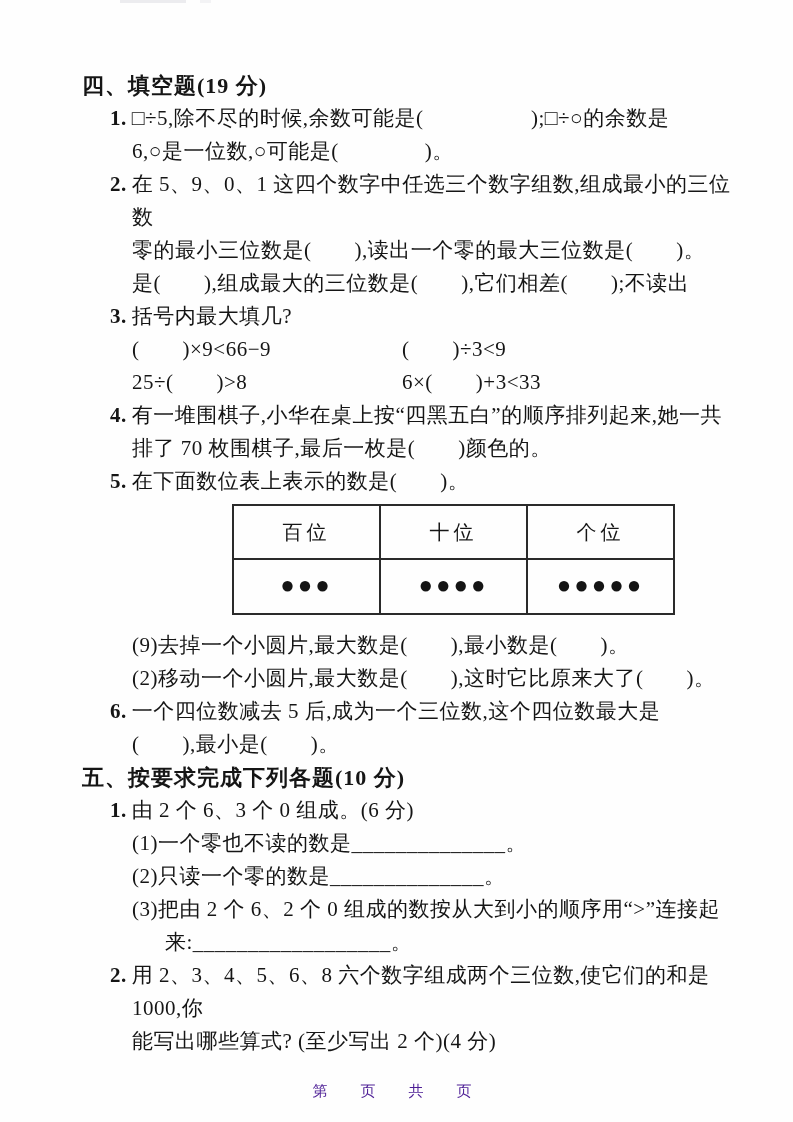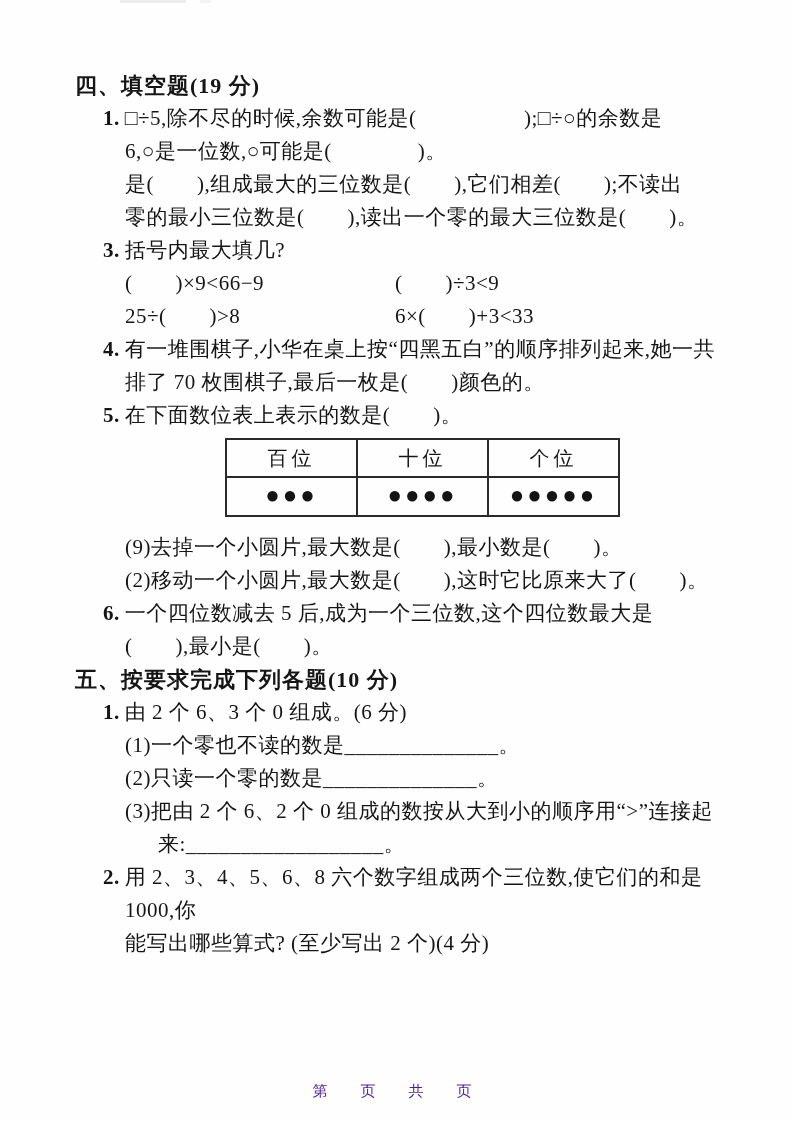--- a/index.html
+++ b/index.html
@@ -14,21 +14,21 @@
     width:793px; height:1122px;
     background:#fefefe;
     overflow:hidden;
   }
   .scan-artifact { position:absolute; top:0; height:3px; background:#ececef; }
   .scan-artifact.a1 { left:120px; width:66px; }
   .scan-artifact.a2 { left:200px; width:11px; background:#f3f3f5; }
 
   .content {
     position:absolute;
-    left:75px; top:69px;
+    left:82px; top:69px;
     width:660px;
     font-size:21px;
     line-height:33px;
     letter-spacing:0.5px;
   }
   .sec-heading {
     font-weight:bold;
     font-size:22px;
     letter-spacing:1px;
   }
@@ -45,21 +45,21 @@
     margin:6px 0 14px 100px;
     table-layout:fixed;
     width:386px;
   }
   table.pv-table th, table.pv-table td {
     border:2px solid #2a2a2a;
     width:129px;
     text-align:center;
     font-weight:normal;
     font-size:20px;
-    padding:0;
+    padding:8px;
   }
   table.pv-table th { height:36px; letter-spacing:4px; }
   table.pv-table td { height:37px; }
   .dots {
     font-size:24px;
     letter-spacing:3px;
     line-height:1;
     color:#141414;
   }
   .cont-indent { margin-left:33px; }
@@ -85,22 +85,23 @@
   <div class="content">
 
     <div class="sec-heading">四、填空题(19 分)</div>
 
     <div class="question">
       <div class="qline first"><span class="qnum">1.</span><span>□÷5,除不尽的时候,余数可能是(　　　　　);□÷○的余数是</span></div>
       <div class="qline">6,○是一位数,○可能是(　　　　)。</div>
     </div>
 
     <div class="question">
+      <div class="qline first"><span class="qnum">2.</span><span>在 5、9、0、1 这四个数字中任选三个数字组数,组成最小的三位数</span></div>
+      <div class="qline">零的最小三位数是(　　),读出一个零的最大三位数是(　　)。</div>
       <div class="qline">是(　　),组成最大的三位数是(　　),它们相差(　　);不读出</div>
-      <div class="qline">零的最小三位数是(　　),读出一个零的最大三位数是(　　)。</div>
     </div>
 
     <div class="question">
       <div class="qline first"><span class="qnum">3.</span><span>括号内最大填几?</span></div>
       <div class="eqrow">
         <span class="eq-left">(　　)×9&lt;66−9</span>
         <span class="eq-right">(　　)÷3&lt;9</span>
       </div>
       <div class="eqrow">
         <span class="eq-left">25÷(　　)&gt;8</span>

